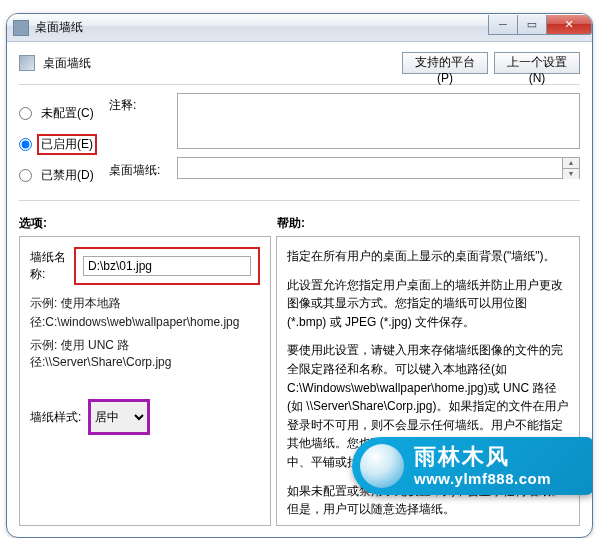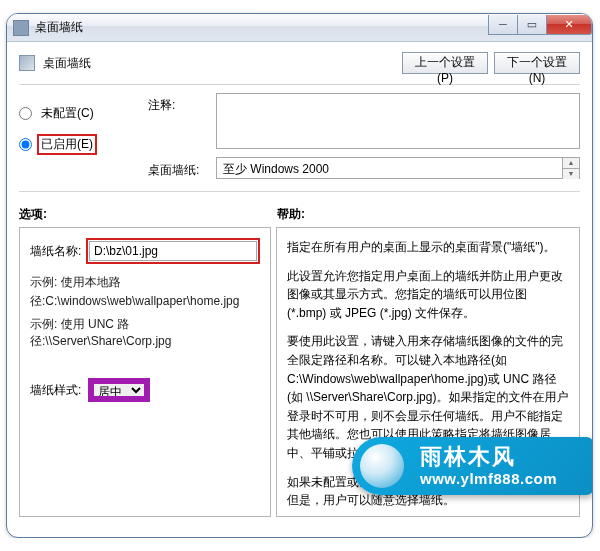--- a/index.html
+++ b/index.html
@@ -24,21 +24,21 @@
     background: linear-gradient(#edf1f7,#d5ddea); color:#3a4a5e; text-align:center; line-height:18px; font-size:11px; }
   .winbtn.close { width:46px; border-bottom-right-radius:3px; background:linear-gradient(#e48f87,#d45f56 45%,#c73127 46%,#d65348); color:#fff; }
   .content { padding: 10px 12px 8px 12px; }
   .row1 { display:flex; align-items:center; margin-bottom:10px; }
   .hicon { width:16px; height:16px; background:linear-gradient(135deg,#a0b4c8,#dce4ec); border:1px solid #8096ae; margin-right:8px; }
   .hlabel { flex:1; font-size:12px; }
   .navbtn { width:86px; height:22px; margin-left:6px;
     border:1px solid #8a9bae; background:linear-gradient(#fdfdfd,#e6e9ee);
     font-size:12px; cursor:pointer; }
   .hr { border:none; border-top:1px solid #d6d6d6; margin:4px 0 8px 0; }
-  .midrow { display:flex;gap:39px; }
+  .midrow { display:flex; }
   .radios { width:90px; padding-top:4px; }
   .radio { display:flex; align-items:center; margin:6px 0 10px 0; font-size:12px; cursor:pointer; }
   .radio input { margin:0 5px 0 0; }
   .radio.sel { color:#000; }
   .radiobox { padding:2px 4px; }
   .radio.sel .radiobox { border:2px solid #d41f1f; padding:0 2px; }
   .midright { flex:1; }
   .fieldrow { display:flex; align-items:flex-start; margin-bottom:8px; }
   .fieldlbl { width:68px; padding-top:4px; font-size:12px; }
   .commentbox { flex:1; height:56px; border:1px solid #a8a8a8; background:#fff; resize:none; }
@@ -52,31 +52,31 @@
   .panels { display:flex; gap:5px; }
   .panel { border:1px solid #b5b5b5; background:#fff; padding:10px 10px; height:290px; overflow:hidden; }
   .panel.left { width:252px; }
   .panel.right { flex:1; line-height:1.55; font-size:12px; }
   .panel.right p { margin:0 0 10px 0; }
   .fieldline { display:flex; align-items:center; margin-bottom:10px; }
   .fieldline .lbl { width:58px; }
   .fieldline input[type=text] {
     width:168px; height:20px; border:1px solid #a8a8a8; padding:0 4px; font-size:12px;
   }
-  .redbox { border:2px solid #d41f1f; padding:1px; }
+  .redbox { border:2px solid #d41f1f; padding:7px; }
   .ex { font-size:12px; margin:6px 0; color:#222; }
-  .styleRow select { width:62px; height:24px; border:6px solid #a21caf; font-size:12px; }
+  .styleRow select { width:62px; height:36px; border:3px solid #a21caf; font-size:12px; }
   .banner {
     position:absolute; right:-2px; bottom:42px; width:242px; height:58px;
     background:linear-gradient(135deg,#0ea9e0,#0b8fc4); border-radius:30px 8px 8px 30px;
     box-shadow:0 3px 6px rgba(0,0,0,0.3); display:flex; align-items:center;
     color:#fff; padding-left:8px;
   }
   .banner .circ { width:44px; height:44px; border-radius:50%; background:radial-gradient(circle at 35% 30%, #fff, #cfeaf7 40%, #7ec8e8 70%, #3ca1cd); }
-  .banner .txt { display:flex; flex-direction:column; margin-left:16px; }
+  .banner .txt { display:flex; flex-direction:column; margin-left:10px; }
   .banner .cn { font-size:22px; font-weight:bold; line-height:1; letter-spacing:2px; }
   .banner .url { font-size:15px; font-weight:bold; color:#fff; margin-top:2px; letter-spacing:0.5px; }
 </style>
 </head>
 <body>
 
 <div class="watermark-top">ylmf888.com</div>
 
 <div class="window">
   <div class="titlebar">
@@ -86,45 +86,48 @@
       <div class="winbtn">─</div>
       <div class="winbtn">▭</div>
       <div class="winbtn close">✕</div>
     </div>
   </div>
 
   <div class="content">
     <div class="row1">
       <div class="hicon"></div>
       <div class="hlabel">桌面墙纸</div>
-      <button class="navbtn">上一个设置(P)</button>
-      <button class="navbtn">下一个设置(N)</button>
+      <button class="navbtn">支持的平台(P)</button>
+      <button class="navbtn">上一个设置(N)</button>
     </div>
     <hr class="hr">
 
     <div class="midrow">
       <div class="radios">
         <label class="radio">
           <input type="radio" name="st" style="">
           <span class="radiobox">未配置(C)</span>
         </label>
         <label class="radio sel">
           <input type="radio" name="st" checked="" style="">
           <span class="radiobox">已启用(E)</span>
         </label>
+        <label class="radio">
+          <input type="radio" name="st" style="">
+          <span class="radiobox">已禁用(D)</span>
+        </label>
       </div>
       <div class="midright">
         <div class="fieldrow">
           <div class="fieldlbl">注释:</div>
           <textarea class="commentbox" style=""></textarea>
         </div>
         <div class="fieldrow platrow">
           <div class="fieldlbl">桌面墙纸:</div>
           <div class="platval">
-            <span>至少 Windows 2000</span>
             <div class="spin">
               <span>▲</span>
               <span>▼</span>
             </div>
           </div>
         </div>
       </div>
     </div>
 
     <hr class="hr">

